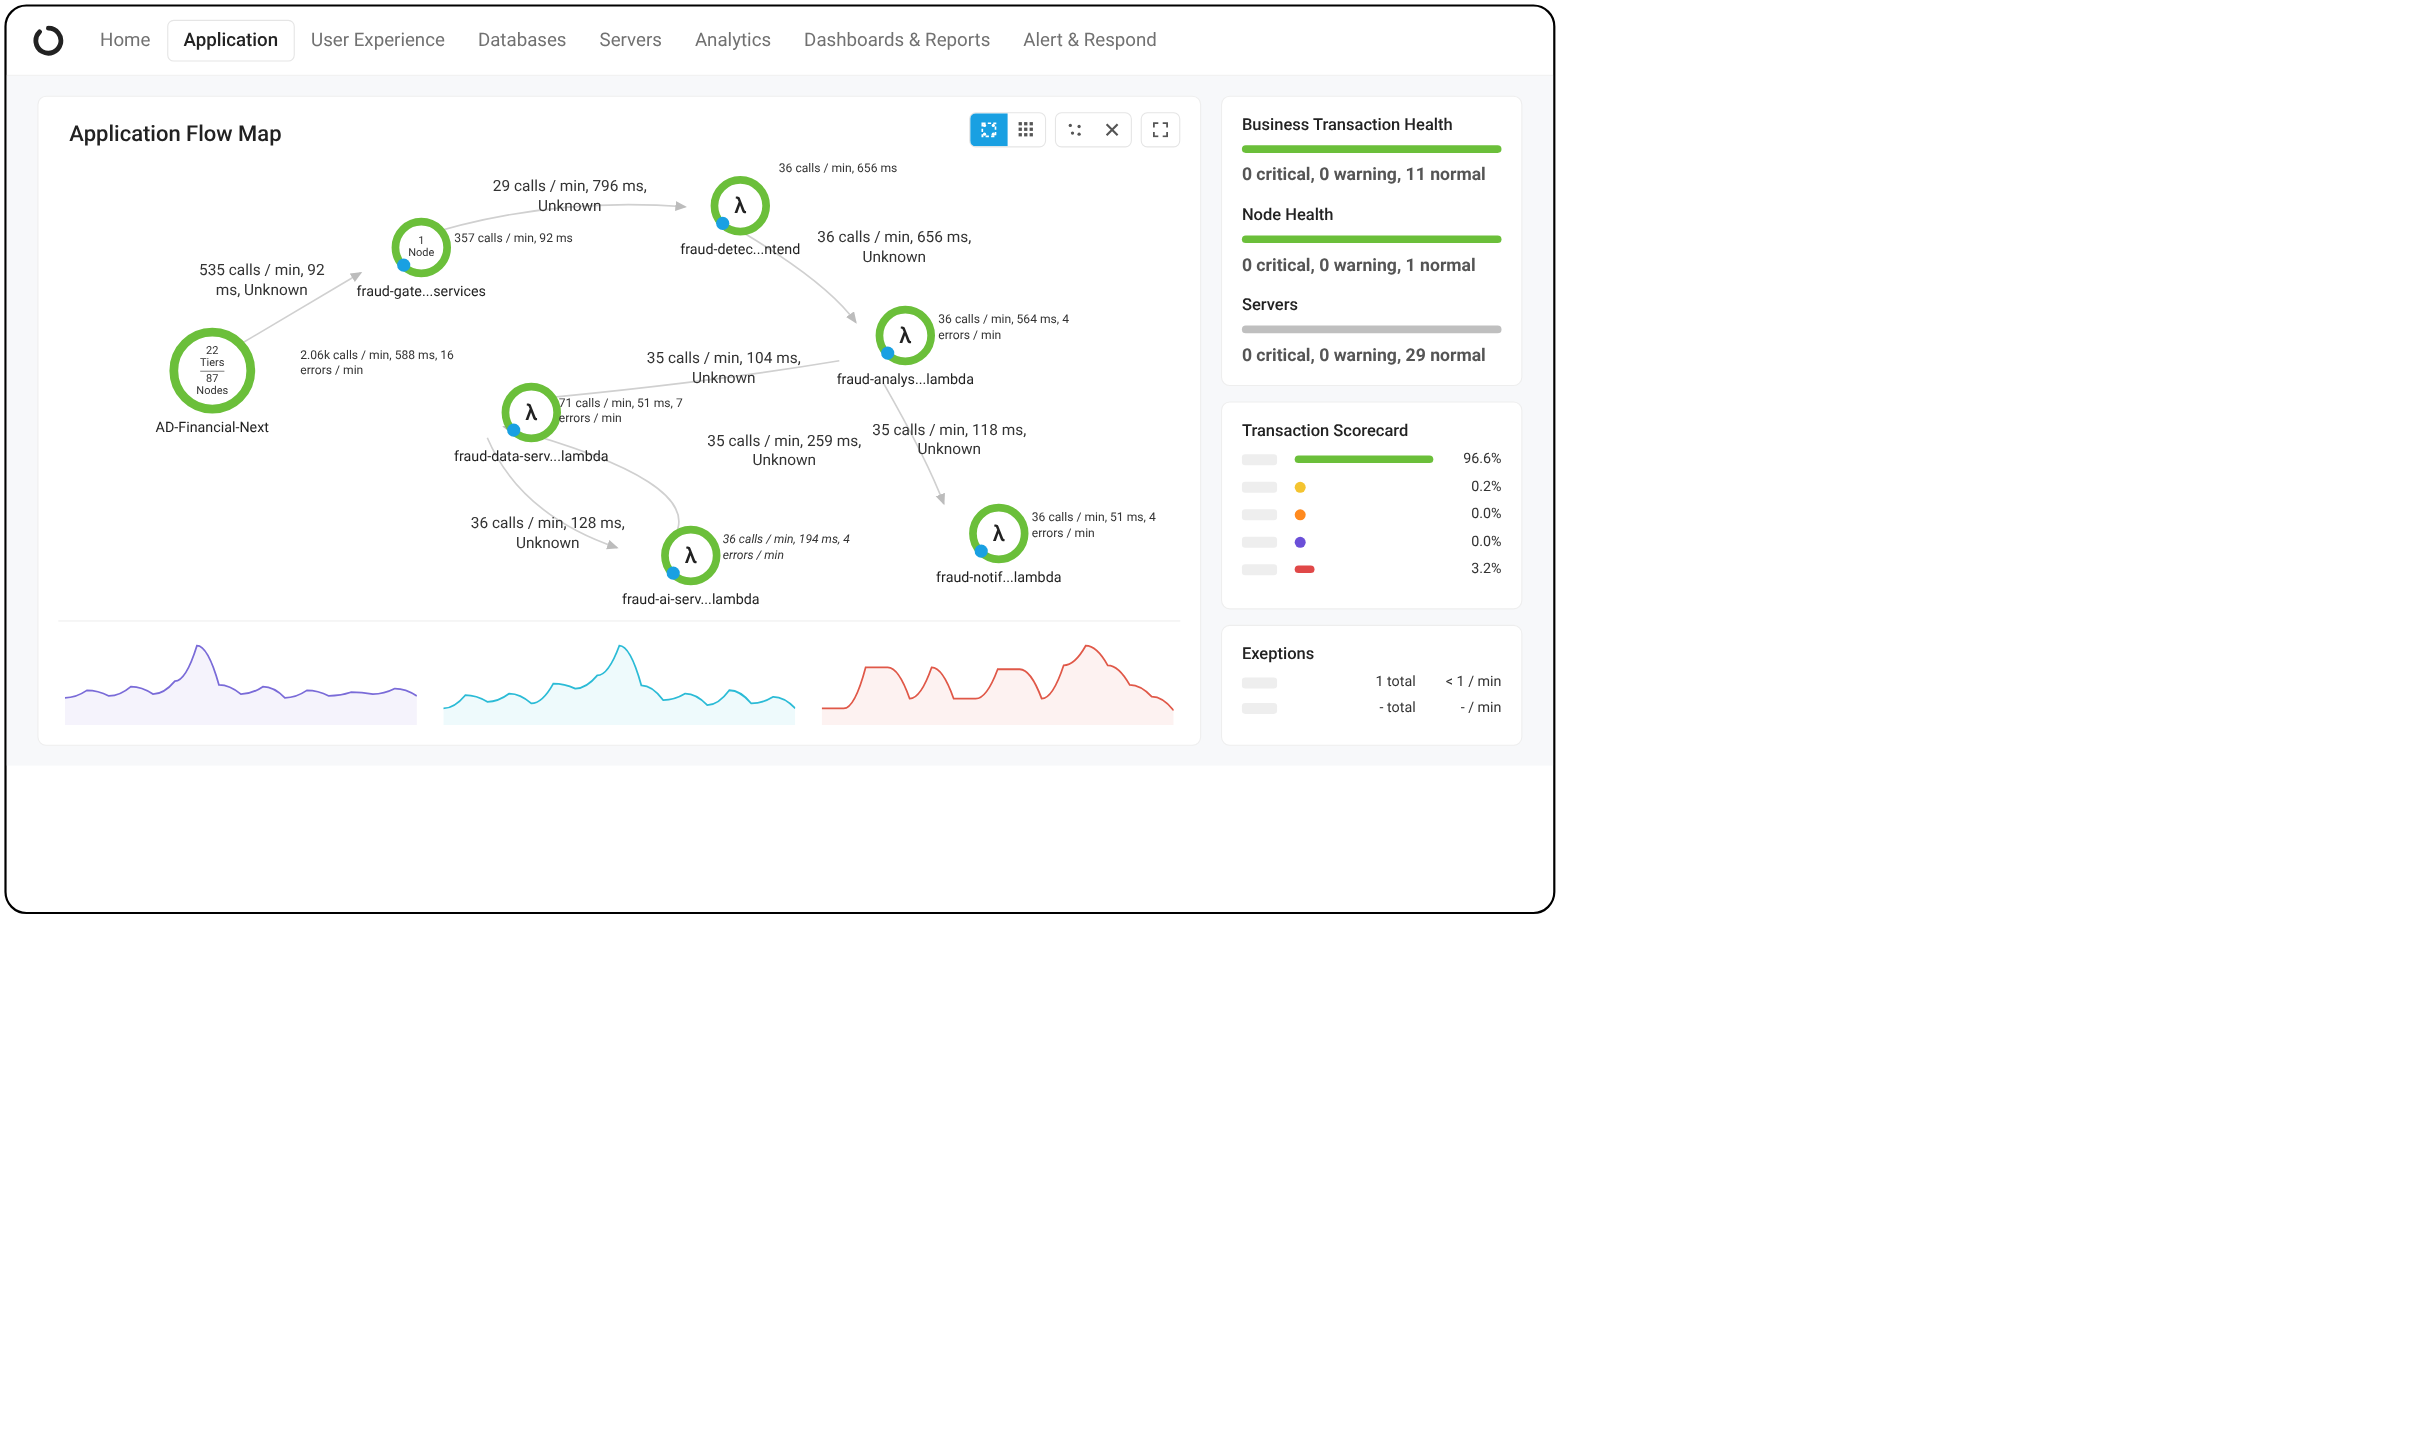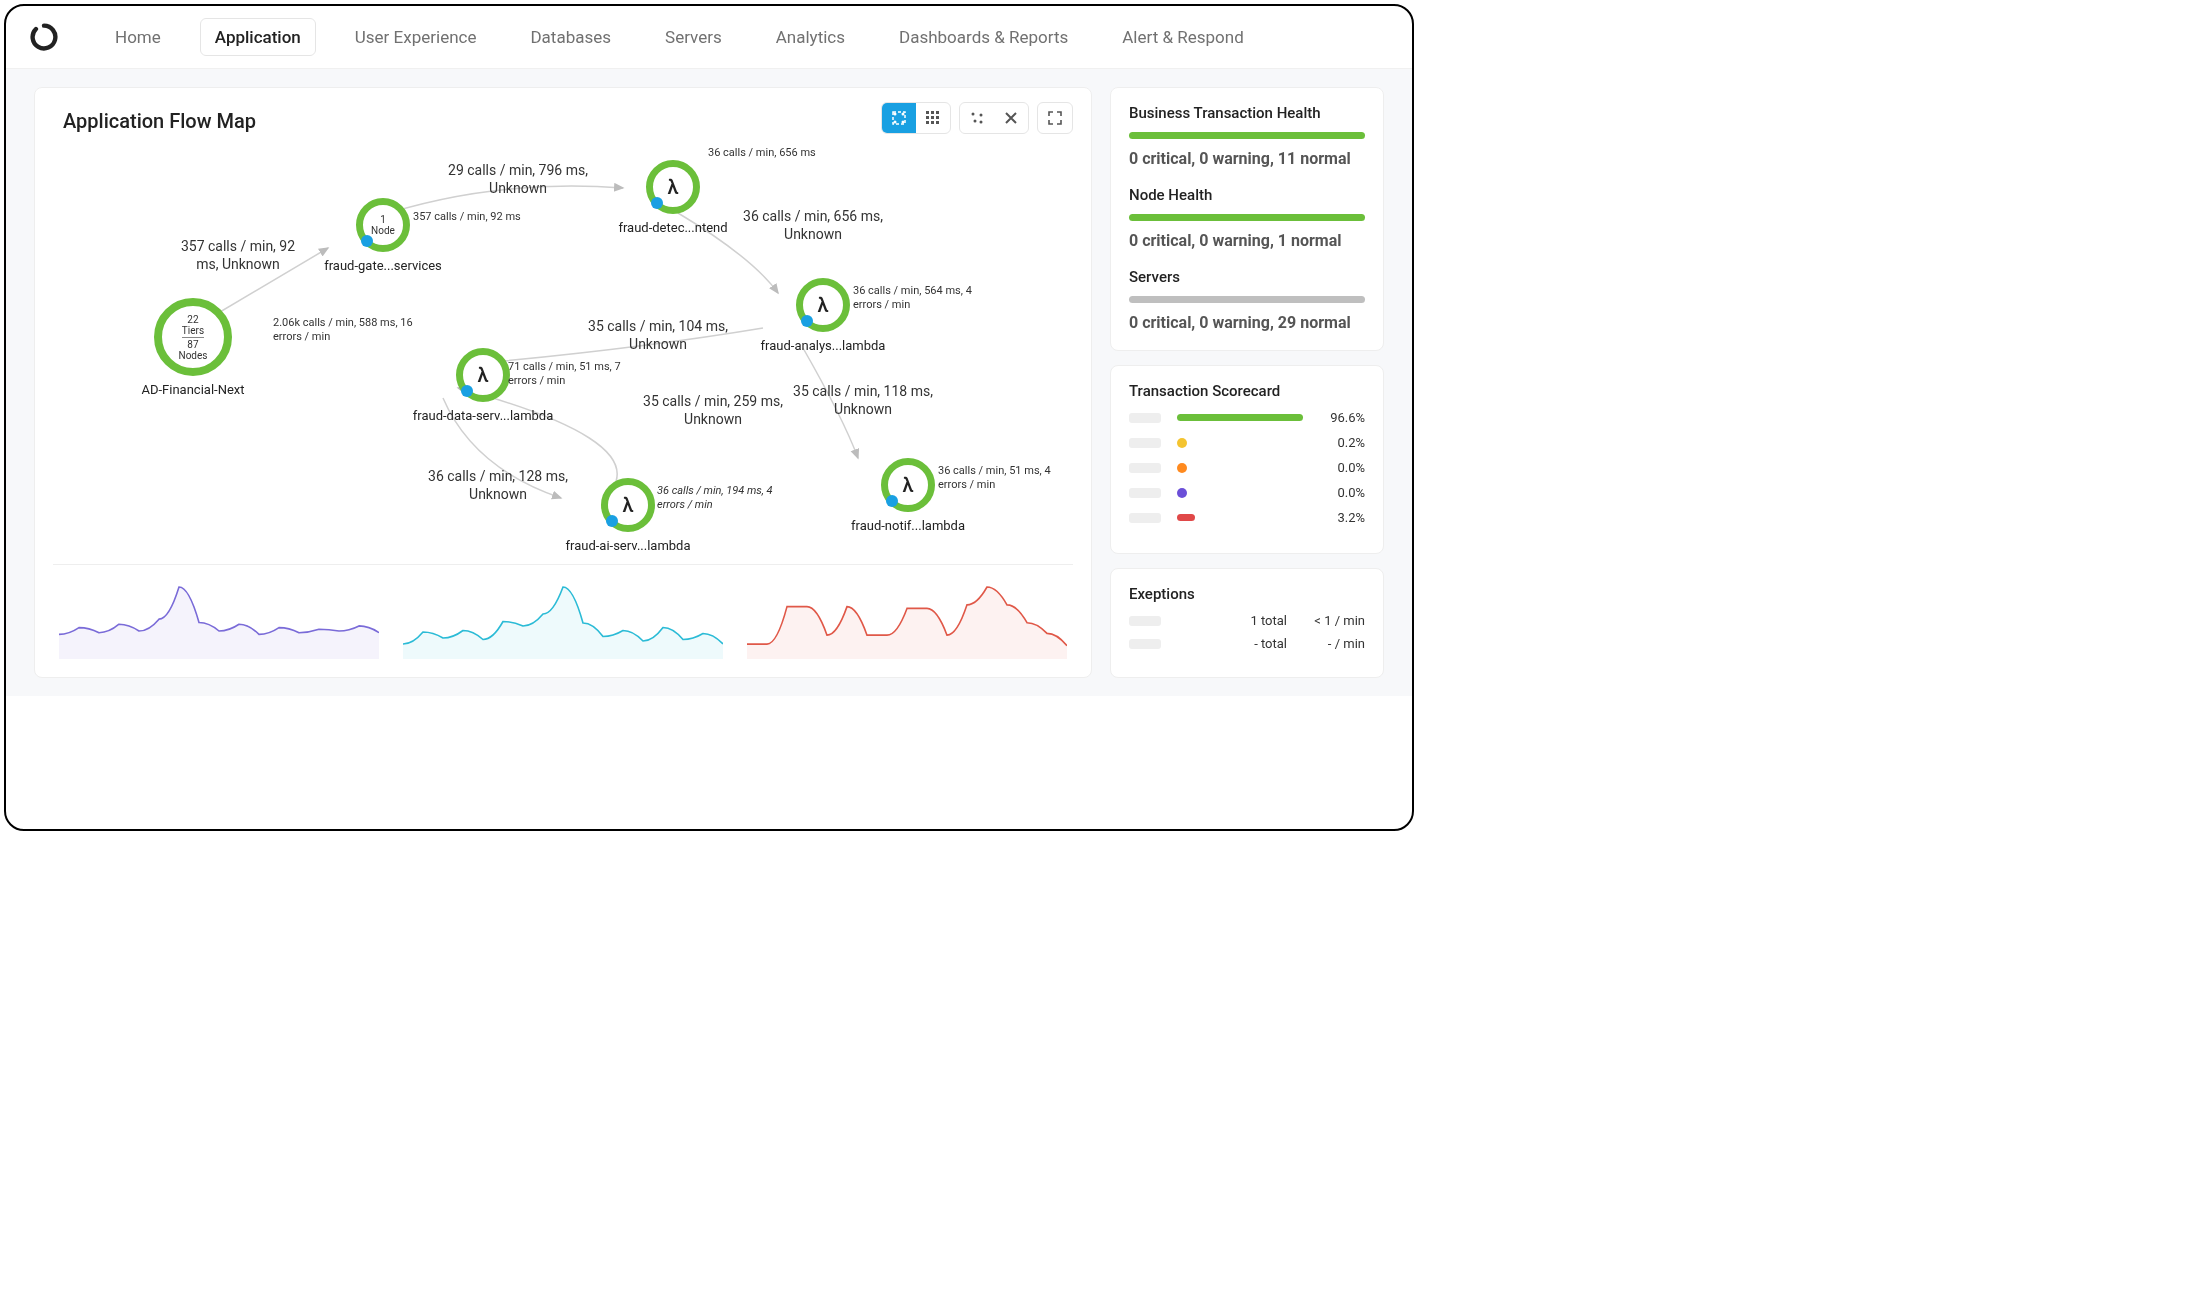--- a/index.html
+++ b/index.html
@@ -1,18 +1,18 @@
 <!DOCTYPE html>
 <html><head>
 <meta charset="utf-8">
 <style>
 * { box-sizing: border-box; margin: 0; padding: 0; }
 body { font-family: -apple-system, BlinkMacSystemFont, "Segoe UI", Roboto, Helvetica, Arial, sans-serif; background: #fff; }
 .frame { width: 1410px; height: 827px; border: 2px solid #000; border-radius: 20px; margin: 4px; background: #fff; position: relative; overflow: hidden; }
-.topbar { display: flex; align-items: center; gap: 24px; padding: 12px 24px; border-bottom: 1px solid #f0f0f0; }
+.topbar { display: flex; align-items: center; gap: 0; padding: 12px 24px; border-bottom: 1px solid #f0f0f0; }
 .logo { width: 28px; height: 28px; margin-right: 18px; }
 .nav-item { padding: 8px 14px; color: #717171; font-size: 17px; cursor: pointer; border-radius: 6px; border: 1px solid transparent; }
 .nav-item.active { color: #222; border: 1px solid #e5e5e5; background: #fff; font-weight: 500; }
 .content { display: flex; gap: 18px; padding: 18px 28px; background: #f7f8fa; height: calc(100% - 60px); }
 .header-row { display: flex; align-items: center; justify-content: space-between; width: 100%; margin-bottom: 14px; }
 .page-title { font-size: 30px; font-weight: 600; color: #222; }
 .selectors { display: flex; gap: 14px; }
 .selector { display: flex; align-items: center; gap: 10px; background: #fff; border: 1px solid #e5e5e5; border-radius: 6px; padding: 10px 14px; font-size: 15px; color: #333; cursor: pointer; min-width: 130px; justify-content: space-between; }
 .left-col { flex: 1; display: flex; flex-direction: column; }
 .right-col { width: 282px; display: flex; flex-direction: column; gap: 14px; }
@@ -211,21 +211,21 @@
 
               <div class="node" style="left:770px; top:320px; width:170px;">
                 <div class="ring">
                     <span class="lambda">λ</span>
                     <div class="dot"></div>
                   </div>
                 <div class="label">fraud-notif...lambda</div>
                 <div class="side-text" style="left:115px; top:6px; width:130px;">36 calls / min, 51 ms, 4 errors / min</div>
               </div>
 
-              <div class="edge-label" style="left:120px; top:100px; width:130px;">357 calls / min, 92 ms, Unknown</div>
+              <div class="edge-label" style="left:120px; top:100px; width:130px;">535 calls / min, 92 ms, Unknown</div>
               <div class="edge-label" style="left:390px; top:24px; width:150px;">29 calls / min, 796 ms, Unknown</div>
               <div class="edge-label" style="left:685px; top:70px; width:150px;">36 calls / min, 656 ms, Unknown</div>
               <div class="edge-label" style="left:530px; top:180px; width:150px;">35 calls / min, 104 ms, Unknown</div>
               <div class="edge-label" style="left:735px; top:245px; width:150px;">35 calls / min, 118 ms, Unknown</div>
               <div class="edge-label" style="left:370px; top:330px; width:150px;">36 calls / min, 128 ms, Unknown</div>
               <div class="edge-label" style="left:585px; top:255px; width:150px;">35 calls / min, 259 ms, Unknown</div>
             </div>
 
             <div class="sparklines" style="border-top:1px solid #eee;">
               <svg class="spark" viewBox="0 0 320 84" preserveAspectRatio="none">

